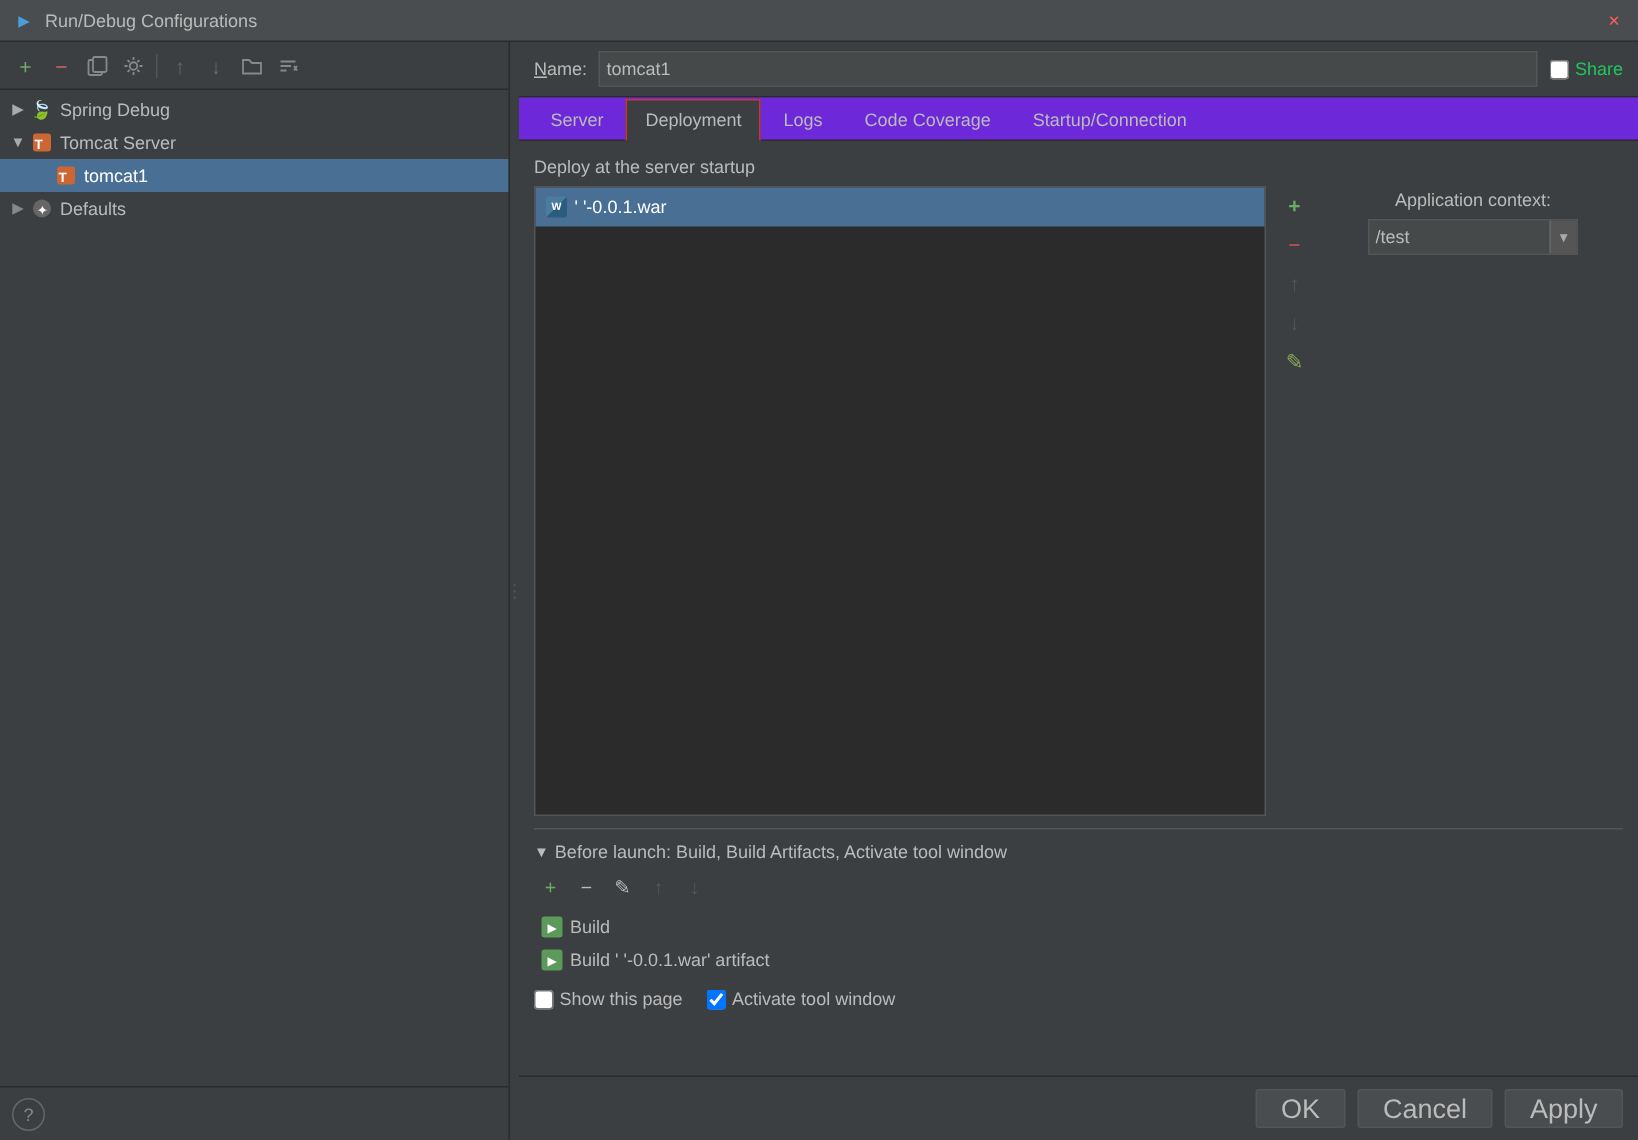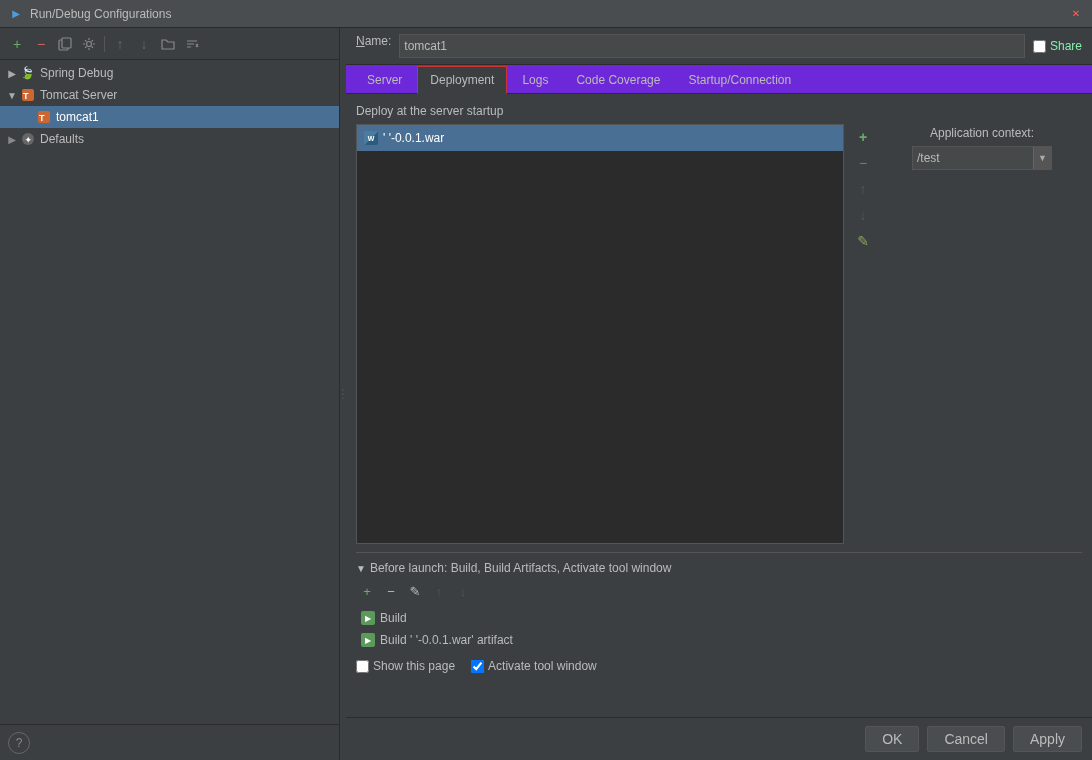--- a/index.html
+++ b/index.html
@@ -172,20 +172,21 @@
     .right-panel {
       flex: 1;
       display: flex;
       flex-direction: column;
       background: #3c3f41;
     }
 
     
     .name-row {
       display: flex;
+      align-items: center;
       padding: 6px 10px;
       gap: 8px;
       border-bottom: 1px solid #2b2b2b;
     }
     .name-label {
       color: #bbbbbb;
       font-size: 12px;
       white-space: nowrap;
     }
     .name-label span {
@@ -205,21 +206,21 @@
       display: flex;
       align-items: center;
       gap: 4px;
     }
     .share-checkbox {
       width: 13px;
       height: 13px;
     }
     .share-label {
       font-size: 12px;
-      color: #86efac;
+      color: #22c55e;
     }
 
     
     .tabs-row {
       display: flex;
       align-items: center;
       border-bottom: 1px solid #2b2b2b;
       background: #6d28d9;
       padding: 0 8px;
     }
@@ -453,21 +454,21 @@
       padding: 8px 10px;
       gap: 8px;
       border-top: 1px solid #2b2b2b;
     }
     .action-btn {
       height: 26px;
       padding: 0 16px;
       border: 1px solid #555;
       background: #4a4d4f;
       color: #bbbbbb;
-      font-size: 14px;
+      font-size: 18px;
       cursor: pointer;
       border-radius: 2px;
     }
     .action-btn.ok {
       background: #4a4d4f;
       color: #bbbbbb;
     }
 
     
     .resizer {

